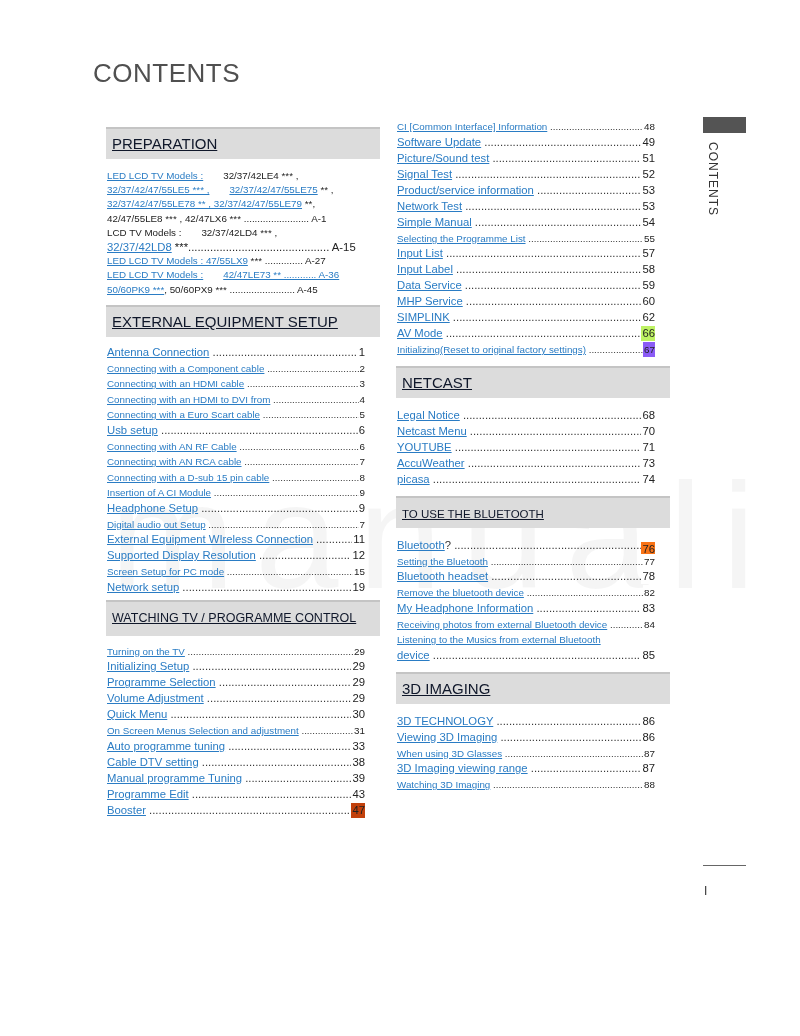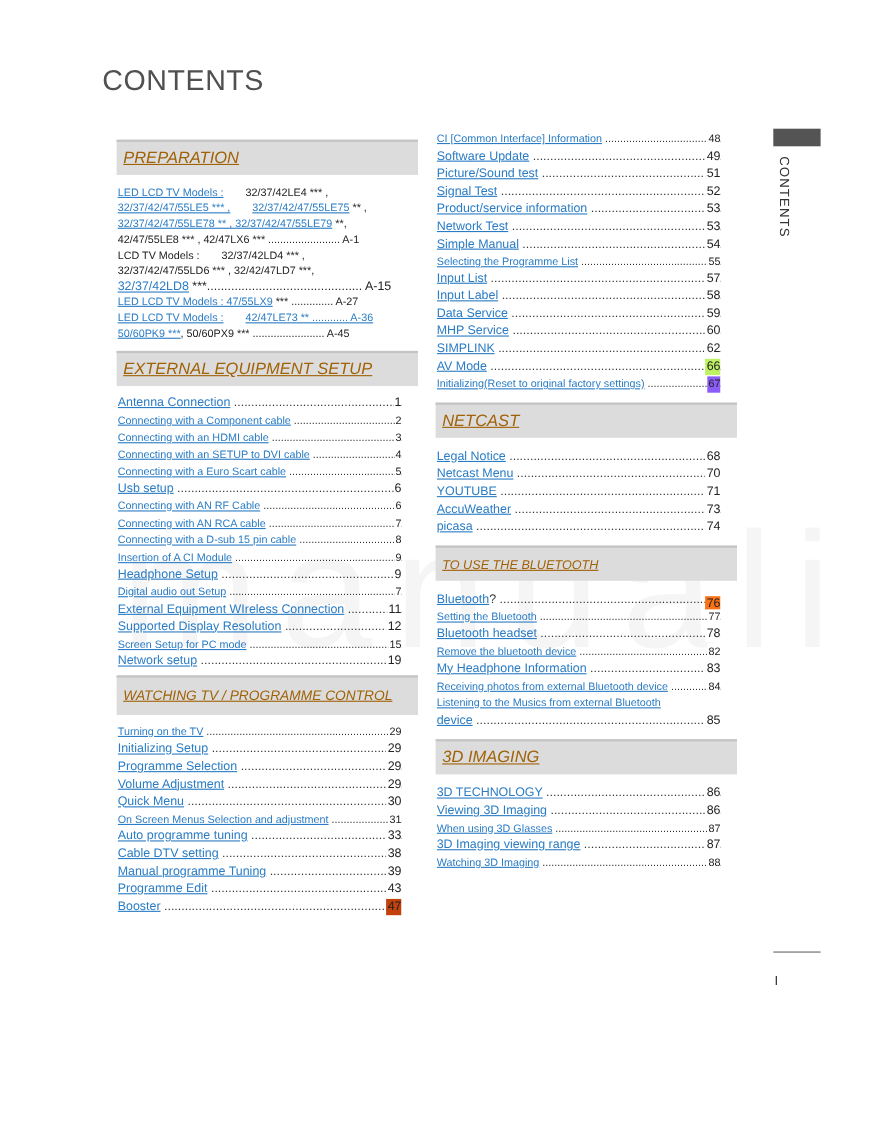--- a/index.html
+++ b/index.html
@@ -5,21 +5,21 @@
   html, body { margin:0; padding:0; background:#ffffff; }
   body { width:800px; height:1036px; position:relative; overflow:hidden;
          font-family:"Liberation Sans", sans-serif; color:#333333; }
   .page-title { position:absolute; left:93px; top:58px; font-size:26px; color:#505050;
                 letter-spacing:0.5px; font-weight:normal; }
   .col { position:absolute; width:274px; }
   .col-left { left:107px; top:127px; }
   .col-right { left:397px; top:119px; }
   .sec-head { background:#dcdcdc; border-top:2px solid #c4c4c4; height:30px;
               margin-left:-1px; width:274px; position:relative; }
-  .sec-head a { position:absolute; left:6px; color:#a16207; text-decoration:underline;font-style:italic; }
+  .sec-head a { position:absolute; left:6px; color:#0f172a; text-decoration:underline; }
   .sec-head.big a { font-size:15px; top:6px; }
   .sec-head.med a { font-size:12.5px; top:9px; }
   .sec-head.sm a { font-size:11.5px; top:10px; }
   a { color:#2a7cc4; text-decoration:underline; }
   .entry { position:relative; white-space:nowrap; overflow:hidden; line-height:15px; }
   .entry.l { font-size:11.3px; height:16px; }
   .entry.s { font-size:9.8px; height:15.5px; }
   .entry .dots { color:#333; }
   .entry .pg { color:#222; }
   .models { font-size:9.8px; line-height:14.2px; }
@@ -49,37 +49,36 @@
   <div class="sec-head big">
     <a>PREPARATION</a>
   </div>
   <div class="gap10"></div>
   <div class="models" id="models">
       <div style="white-space: nowrap;"><a>LED LCD TV Models :</a><span class="blk" style="margin-left: 20px;">32/37/42LE4</span><span class="blk"> *** ,</span></div>
       <div style="white-space: nowrap;"><a>32/37/42/47/55LE5 *** ,</a><a style="margin-left: 20px;">32/37/42/47/55LE75</a><span class="blk"> ** ,</span></div>
       <div style="white-space: nowrap;"><a>32/37/42/47/55LE78 ** , 32/37/42/47/55LE79</a><span class="blk"> **</span><span class="blk">,</span></div>
       <div style="white-space: nowrap;"><a style="color: rgb(34, 34, 34); text-decoration: none;">42/47/55LE8 *** , 42/47LX6 *** </a><span class="blk">........................</span><span class="blk"> A-1</span></div>
       <div style="white-space: nowrap;"><a style="color: rgb(34, 34, 34); text-decoration: none;">LCD TV Models :</a><a style="margin-left: 20px; color: rgb(34, 34, 34); text-decoration: none;">32/37/42LD4 *** ,</a></div>
-      <div style="white-space: nowrap;"><a style="color: rgb(34, 34, 34); text-decoration: none;">32/37/42/47/55LD6 *** , 32/42/47LD7 ***,</a></div>
       <div style="white-space: nowrap; font-size: 11.3px;"><a>32/37/42LD8</a><span class="blk"> ***.............................................</span><span class="blk"> A-15</span></div>
       <div style="white-space: nowrap;"><a>LED LCD TV Models : 47/55LX9</a><span class="blk"> *** ..............</span><span class="blk"> A-27</span></div>
       <div style="white-space: nowrap;"><a>LED LCD TV Models :</a><a style="margin-left: 20px;">42/47LE73 ** ............ A-36</a></div>
       <div style="white-space: nowrap;"><a>50/60PK9 ***</a><span class="blk">, 50/60PX9 *** ........................ A-45</span></div>
     </div>
   <div class="gap8"></div>
 
   <div class="sec-head big">
     <a>EXTERNAL EQUIPMENT SETUP</a>
   </div>
   <div class="gap8"></div>
   <div>
       <div class="entry l" style="width: 258px;"><a>Antenna Connection</a><span class="dots"> ........................................................................................................................</span><span class="pg" style="position: absolute; right: 0px; top: 0px; background: rgb(255, 255, 255); padding-left: 1px;">1</span></div>
       <div class="entry s" style="width: 258px;"><a>Connecting with a Component cable</a><span class="dots"> ........................................................................................................................</span><span class="pg" style="position: absolute; right: 0px; top: 0px; background: rgb(255, 255, 255); padding-left: 1px;">2</span></div>
       <div class="entry s" style="width: 258px;"><a>Connecting with an HDMI cable</a><span class="dots"> ........................................................................................................................</span><span class="pg" style="position: absolute; right: 0px; top: 0px; background: rgb(255, 255, 255); padding-left: 1px;">3</span></div>
-      <div class="entry s" style="width: 258px;"><a>Connecting with an SETUP to DVI cable</a><span class="dots"> ........................................................................................................................</span><span class="pg" style="position: absolute; right: 0px; top: 0px; background: rgb(255, 255, 255); padding-left: 1px;">4</span></div>
+      <div class="entry s" style="width: 258px;"><a>Connecting with an HDMI to DVI from</a><span class="dots"> ........................................................................................................................</span><span class="pg" style="position: absolute; right: 0px; top: 0px; background: rgb(255, 255, 255); padding-left: 1px;">4</span></div>
       <div class="entry s" style="width: 258px;"><a>Connecting with a Euro Scart cable</a><span class="dots"> ........................................................................................................................</span><span class="pg" style="position: absolute; right: 0px; top: 0px; background: rgb(255, 255, 255); padding-left: 1px;">5</span></div>
       <div class="entry l" style="width: 258px;"><a>Usb setup</a><span class="dots"> ........................................................................................................................</span><span class="pg" style="position: absolute; right: 0px; top: 0px; background: rgb(255, 255, 255); padding-left: 1px;">6</span></div>
       <div class="entry s" style="width: 258px;"><a>Connecting with AN RF Cable</a><span class="dots"> ........................................................................................................................</span><span class="pg" style="position: absolute; right: 0px; top: 0px; background: rgb(255, 255, 255); padding-left: 1px;">6</span></div>
       <div class="entry s" style="width: 258px;"><a>Connecting with AN RCA cable</a><span class="dots"> ........................................................................................................................</span><span class="pg" style="position: absolute; right: 0px; top: 0px; background: rgb(255, 255, 255); padding-left: 1px;">7</span></div>
       <div class="entry s" style="width: 258px;"><a>Connecting with a D-sub 15 pin cable</a><span class="dots"> ........................................................................................................................</span><span class="pg" style="position: absolute; right: 0px; top: 0px; background: rgb(255, 255, 255); padding-left: 1px;">8</span></div>
       <div class="entry s" style="width: 258px;"><a>Insertion of A CI Module</a><span class="dots"> ........................................................................................................................</span><span class="pg" style="position: absolute; right: 0px; top: 0px; background: rgb(255, 255, 255); padding-left: 1px;">9</span></div>
       <div class="entry l" style="width: 258px;"><a>Headphone Setup</a><span class="dots"> ........................................................................................................................</span><span class="pg" style="position: absolute; right: 0px; top: 0px; background: rgb(255, 255, 255); padding-left: 1px;">9</span></div>
       <div class="entry s" style="width: 258px;"><a>Digital audio out Setup</a><span class="dots"> ........................................................................................................................</span><span class="pg" style="position: absolute; right: 0px; top: 0px; background: rgb(255, 255, 255); padding-left: 1px;">7</span></div>
       <div class="entry l" style="width: 258px;"><a>External Equipment WIreless Connection</a><span class="dots"> ........................................................................................................................</span><span class="pg" style="position: absolute; right: 0px; top: 0px; background: rgb(255, 255, 255); padding-left: 1px;">11</span></div>
       <div class="entry l" style="width: 258px;"><a>Supported Display Resolution</a><span class="dots"> ........................................................................................................................</span><span class="pg" style="position: absolute; right: 0px; top: 0px; background: rgb(255, 255, 255); padding-left: 1px;">12</span></div>

